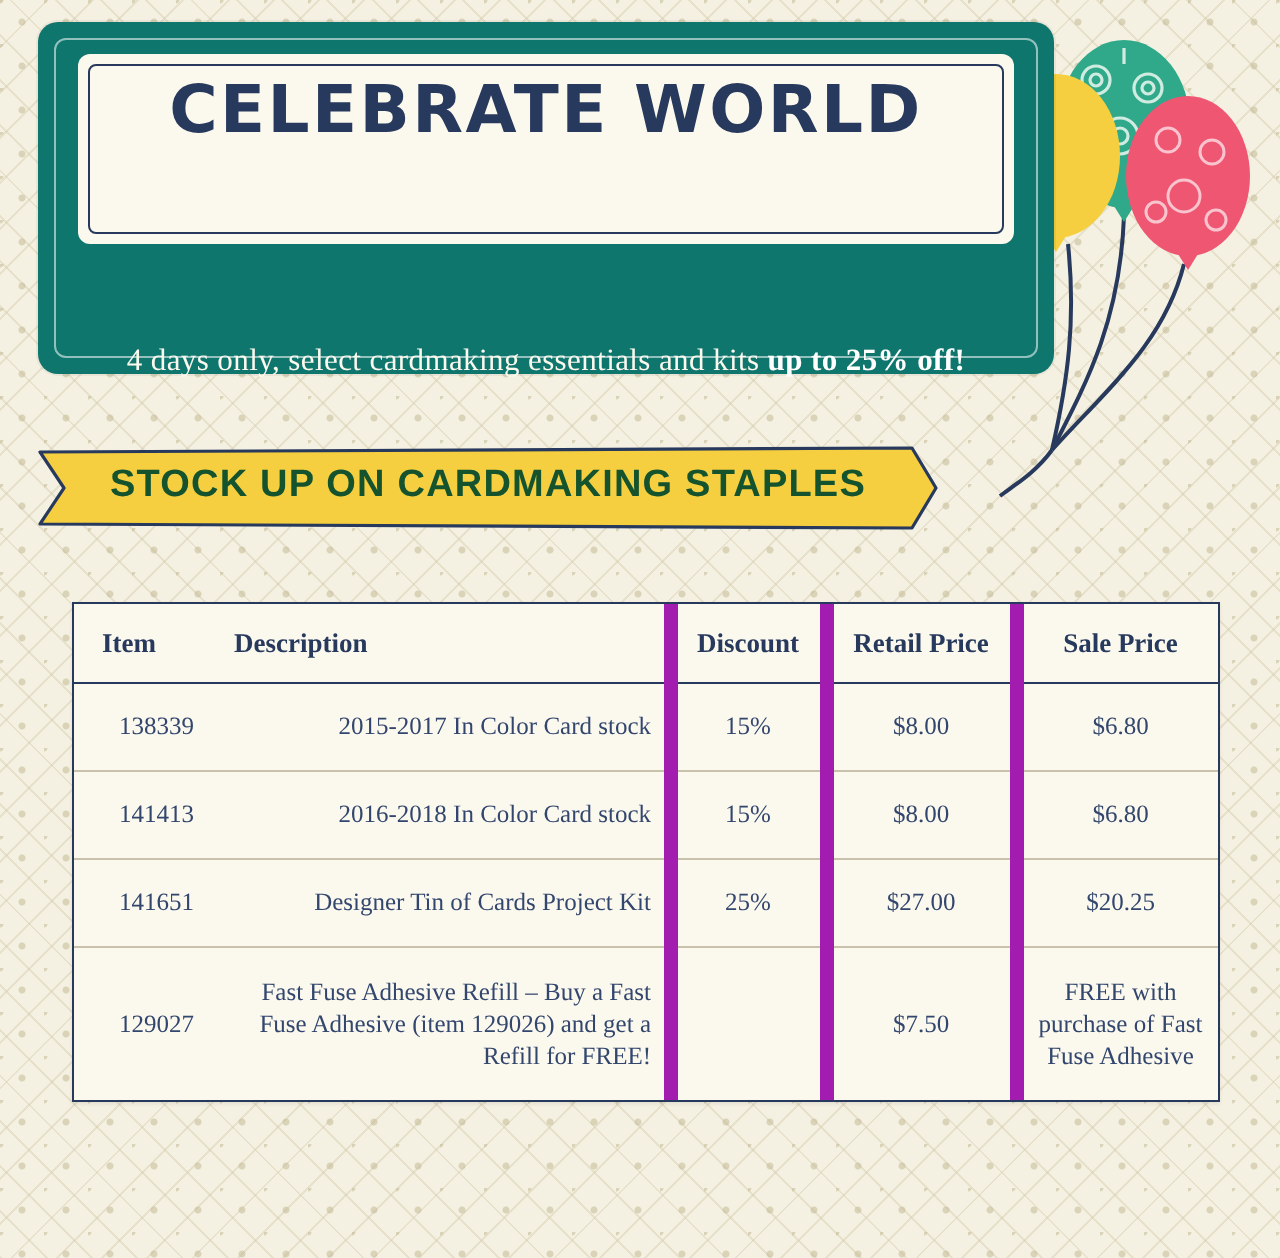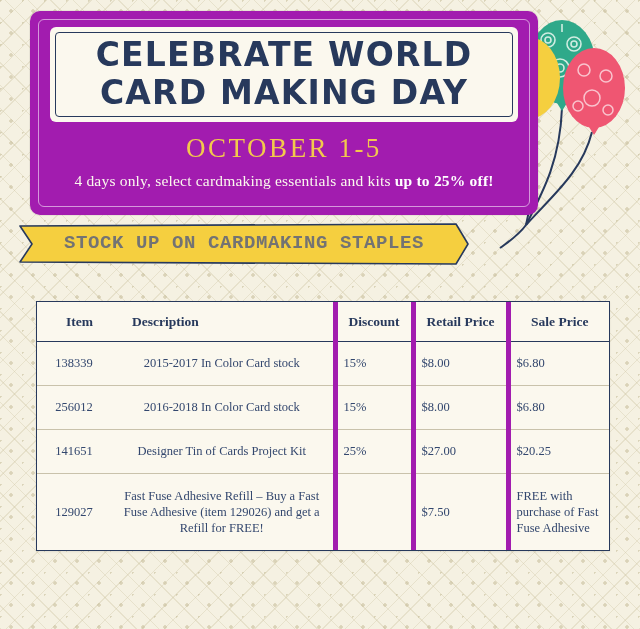--- a/index.html
+++ b/index.html
@@ -25,25 +25,25 @@
       radial-gradient(circle at 11px 11px, rgba(196,186,150,0.55) 1.5px, transparent 2px),
       radial-gradient(circle at 22px 0, rgba(196,186,150,0.0) 1.5px, transparent 2px),
       repeating-linear-gradient(45deg, rgba(205,196,162,0.35) 0 1px, transparent 1px 16px),
       repeating-linear-gradient(-45deg, rgba(205,196,162,0.35) 0 1px, transparent 1px 16px);
     background-size: 22px 22px, 22px 22px, 22px 22px, auto, auto;
   }
 
   
   .banner {
     position: absolute;
-    left: 30px;
+    left: 19px;
     top: 11px;
     width: 508px;
-    height: 204px;
-    background: #a21caf;
+    height: 176px;
+    background: #0f766e;
     border-radius: 10px;
     box-shadow: 0 0 0 1px rgba(0,0,0,0.05);
   }
   .banner-inner {
     position: absolute;
     left: 8px;
     top: 8px;
     right: 8px;
     bottom: 8px;
     border: 1px solid rgba(255,255,255,0.55);
@@ -117,22 +117,22 @@
     position: absolute;
     left: 18px;
     top: 222px;
     width: 452px;
     height: 44px;
   }
   .ribbon-text {
     position: absolute;
     left: 0; right: 0; top: 10px;
     text-align: center;
-    color: #737373;
-    font-family: Liberation Mono, monospace;
+    color: #14532d;
+    font-family: Liberation Sans, sans-serif;
     font-size: 19px;
     font-weight: bold;
     letter-spacing: 0.6px;
   }
 
   
   .table-card {
     position: absolute;
     left: 36px;
     top: 301px;
@@ -150,40 +150,40 @@
     color: #27395c;
     font-family: "Liberation Serif", serif;
     font-weight: bold;
     font-size: 13.5px;
     padding: 12px 6px 11px 6px;
     border-bottom: 1px solid #27395c;
     text-align: center;
   }
   table.pricing th.left-col {
     text-align: left;
-    padding-left: 29px;
+    padding-left: 14px;
   }
   table.pricing td {
     color: #33476e;
     font-family: "Liberation Serif", serif;
     font-size: 12.5px;
     padding: 14px 6px;
     border-bottom: 1px solid #c9c2ab;
-    text-align: left;
+    text-align: center;
     vertical-align: middle;
   }
   table.pricing td.left-col {
-    text-align: center;
+    text-align: right;
     padding-left: 14px;
   }
   table.pricing tr:last-child td {
     border-bottom: none;
   }
   .col-sep {
-    border-left: 5px solid #a21caf;
+    border-left: 7px solid #a21caf;
   }
   .wrap-cell {
     line-height: 16px;
   }
 </style>
 </head>
 <body>
 
 <div class="bg-pattern"></div>
 
@@ -228,24 +228,22 @@
       <path d="M37 108 l5 8 l5 -8 z" fill="#f5cf3f"></path>
     </g>
   </svg>
 </div>
 
 <div class="banner">
   <div class="banner-inner"></div>
   <div class="title-plate">
     <div class="title-text">
       <div>CELEBRATE WORLD</div>
-      <div>CARD MAKING DAY</div>
     </div>
   </div>
-  <div class="dates">OCTOBER 1-5</div>
   <div class="subline"><span>4 days only, select cardmaking essentials and kits </span><b>up to 25% off!</b></div>
 </div>
 
 <div class="ribbon-wrap">
   <svg width="452" height="44" viewBox="0 0 452 44" xmlns="http://www.w3.org/2000/svg" style="position:absolute;left:0;top:0;">
     <path d="M2 4 L438 2 L450 22 L438 42 L2 40 L14 22 Z" fill="#f5cf3f" stroke="#27395c" stroke-width="1.6" stroke-linejoin="round"></path>
   </svg>
   <div class="ribbon-text">STOCK UP ON CARDMAKING STAPLES</div>
 </div>
 
@@ -269,21 +267,21 @@
     </thead>
     <tbody>
       <tr>
         <td class="left-col">138339</td>
         <td class="left-col">2015-2017 In Color Card stock</td>
         <td class="col-sep">15%</td>
         <td class="col-sep">$8.00</td>
         <td class="col-sep">$6.80</td>
       </tr>
       <tr>
-        <td class="left-col">256012</td>
+        <td class="left-col">141413</td>
         <td class="left-col">2016-2018 In Color Card stock</td>
         <td class="col-sep">15%</td>
         <td class="col-sep">$8.00</td>
         <td class="col-sep">$6.80</td>
       </tr>
       <tr>
         <td class="left-col">141651</td>
         <td class="left-col">Designer Tin of Cards Project Kit</td>
         <td class="col-sep">25%</td>
         <td class="col-sep">$27.00</td>

